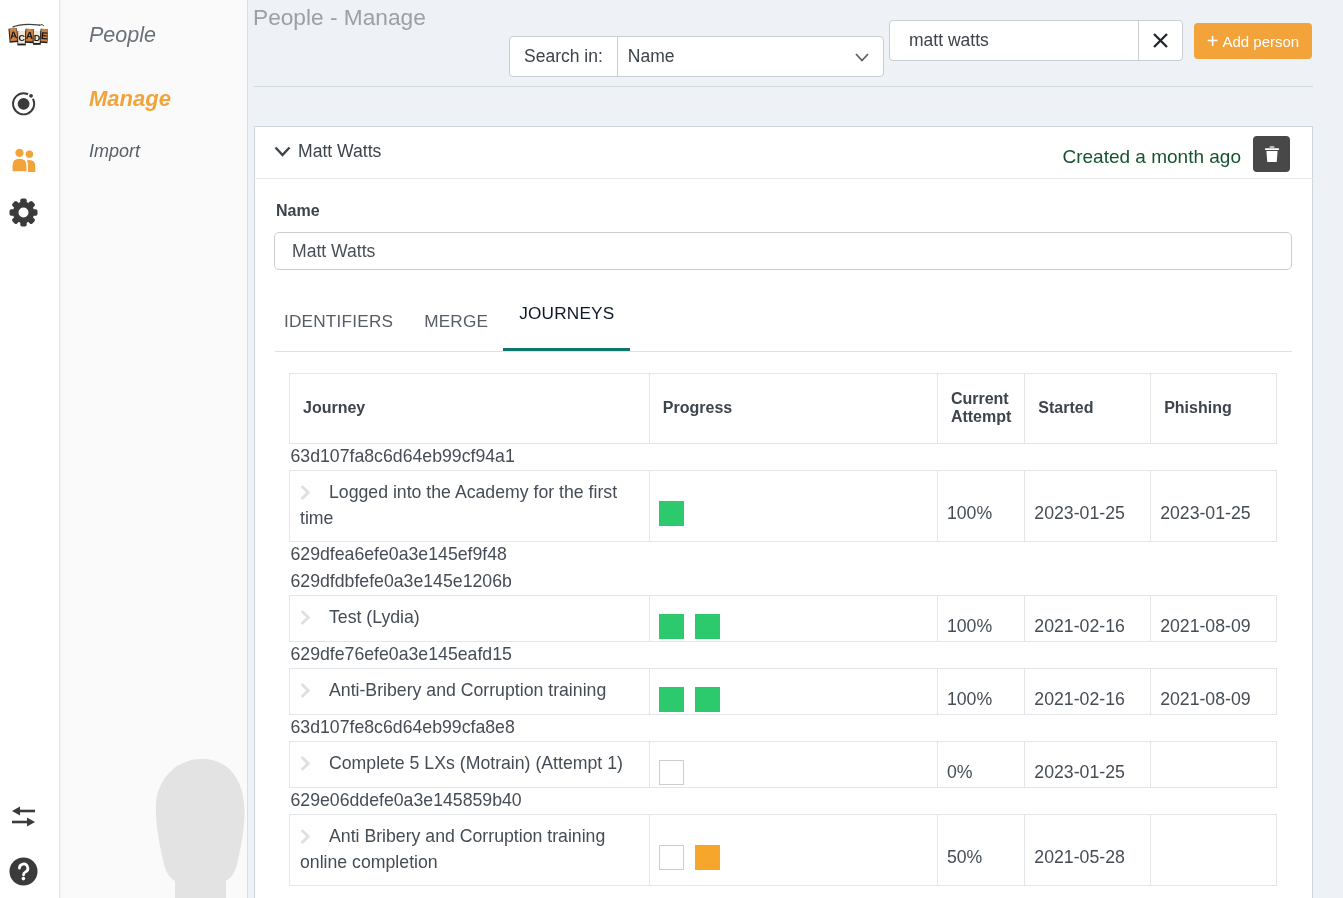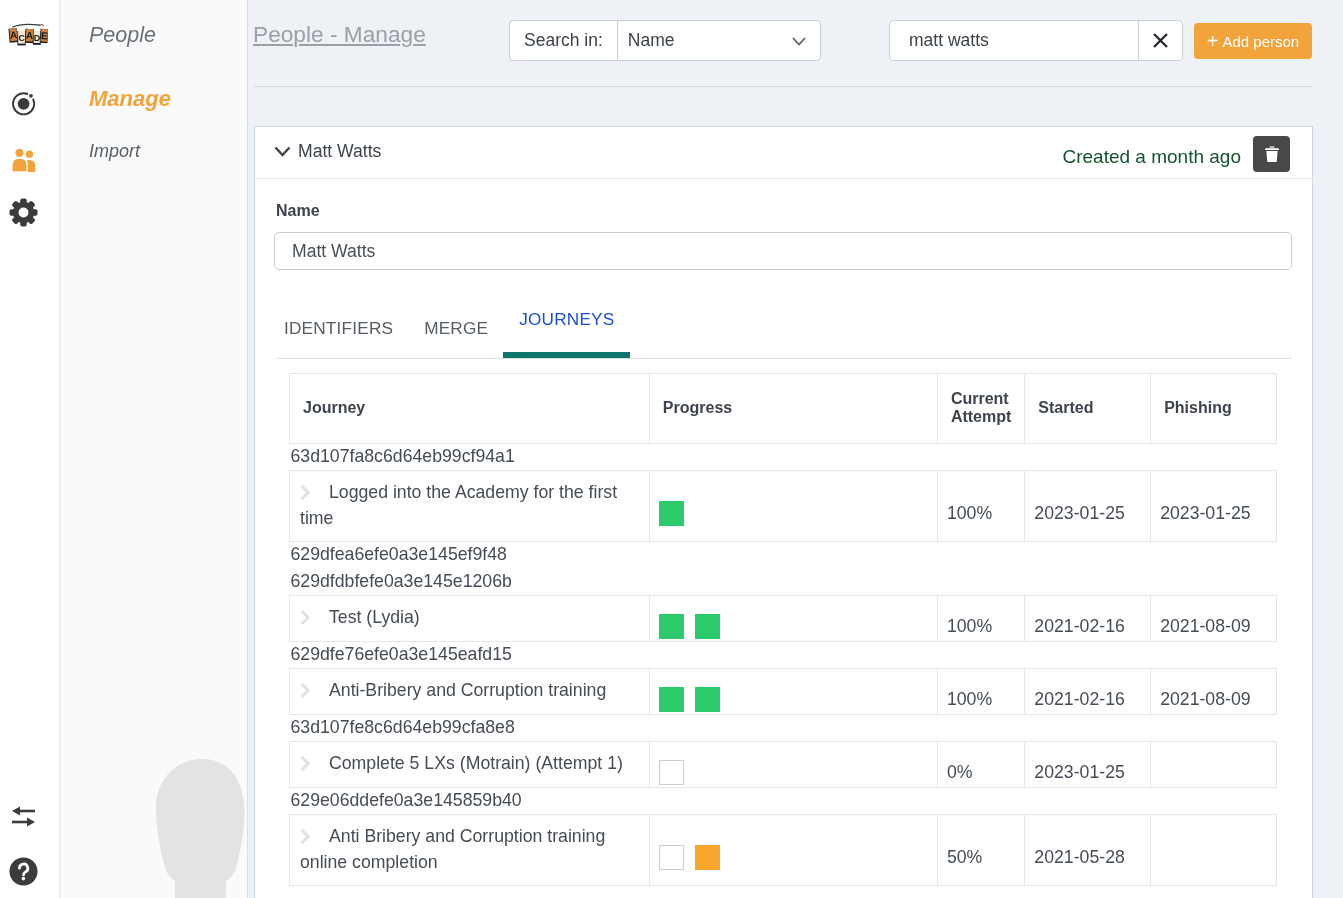--- a/index.html
+++ b/index.html
@@ -10,47 +10,47 @@
 
 
 #rail { left:0; top:0; width:60px; height:898px; background:#fff; border-right:1px solid #e7e9eb; }
 
 #side { left:61px; top:0; width:187px; height:898px; background:#fafafa; border-right:1px solid #dbdee2;font-style:italic; }
 #side .people { left:28px; top:23px; font-size:21.5px; color:#687079; }
 #side .manage { left:28px; top:86px; font-size:22px; font-weight:bold; color:#f2a33a; }
 #side .import { left:28px; top:141px; font-size:18px; color:#575f67; }
 
 
-.title { left:253px; top:21px; font-size:22.7px; color:#9aa0a6;text-decoration:underline; }
+.title { left:253px; top:4px; font-size:22.7px; color:#9aa0a6; }
 .hline { left:254px; top:86px; width:1059px; height:1px; background:#cfd9e0; }
 
 .grp { top:20px; height:41px; background:#fff; border:1px solid #c9ced3; border-radius:4px; display:flex; align-items:center; }
-#grp1 { left:509px; width:312px; }
+#grp1 { left:509px; width:375px;margin-top:16px; }
 #grp1 .lbl { padding:0 14px; font-size:17.5px; color:#3c434b; border-right:1px solid #c9ced3; height:100%; display:flex; align-items:center; }
 #grp1 .sel { flex:1; padding:0 10px; font-size:17.5px; color:#3c434b; display:flex; align-items:center; }
 #grp2 { left:889px; width:294px; }
 #grp2 .inp { flex:1; padding:0 19px; font-size:17.5px; color:#3c434b; }
 #grp2 .xbtn { width:44px; height:100%; border-left:1px solid #c9ced3; display:flex; align-items:center; justify-content:center; }
 #addbtn { left:1194px; top:23px; width:118px; height:36px; background:#f2a33a; border-radius:4px; color:#fff; display:flex; align-items:center; justify-content:center; font-size:15px; }
 #addbtn .plus { font-size:20px; font-weight:400; margin-right:4px; }
 
 
 #card { left:254px; top:126px; width:1059px; height:900px; background:#fff; border:1px solid #ccd6df; }
 #chead { left:254px; top:126px; width:1059px; height:53px; border-bottom:1px solid #e8e8e8; }
 #chead .nm { left:44px; top:15px; font-size:17.6px; color:#3d444c; }
 #chead .created { right:72px; top:20px; font-size:19px; color:#14532d; }
 #trash { left:1253px; top:136px; width:37px; height:36px; background:#484848; border-radius:4px; display:flex; align-items:center; justify-content:center; }
 
 .namelbl { left:276px; top:202px; font-size:16px; font-weight:bold; color:#3c434b; }
 #nameinput { left:274px; top:232px; width:1018px; height:38px; border:1px solid #c9ced3; border-radius:5px; background:#fff; font-size:17.6px; color:#494f57; display:flex; align-items:center; padding:0 17px; }
 
 
-#tabs { left:275px; top:306px; width:1017px; height:53px; border-bottom:1px solid #dfe2e5; display:flex;text-align:center; }
+#tabs { left:275px; top:299px; width:1017px; height:53px; border-bottom:1px solid #dfe2e5; display:flex;text-align:center; }
 #tabs .tab { padding:0 13px 7px 13px; font-size:17.2px; color:#565d65; display:flex; align-items:center; letter-spacing:0.2px; }
-#tabs .tab.active { color:#1d4ed8; border-bottom:6px solid #0f766e; padding-bottom:20px; }
+#tabs .tab.active { color:#0f172a; border-bottom:3px solid #0f766e; padding-bottom:20px; }
 
 
 #jtable { left:289px; top:373px; width:988px; border-collapse:collapse; font-size:17.7px; color:#454c55; }
 #jtable col.c1 { width:361px; } #jtable col.c2 { width:289px; } #jtable col.c3 { width:86px; }
 #jtable col.c4 { width:126px; } #jtable col.c5 { width:126px; }
 #jtable th { border:1px solid #e3e5e8; text-align:left; font-size:16px; color:#3d444c; padding:10px 13px; font-weight:bold; height:69.5px; }
 #jtable td.d { border:1px solid #e3e5e8; padding:18px 8px 2px 9px; }
 #jtable td.j { padding:2px 12px 2px 10px; }
 #jtable tr.idr td { border:none; padding:0 0 0 1px; font-size:17.7px; color:#454c55; height:27px; }
 #jtable tr.dr { height:45px; }

